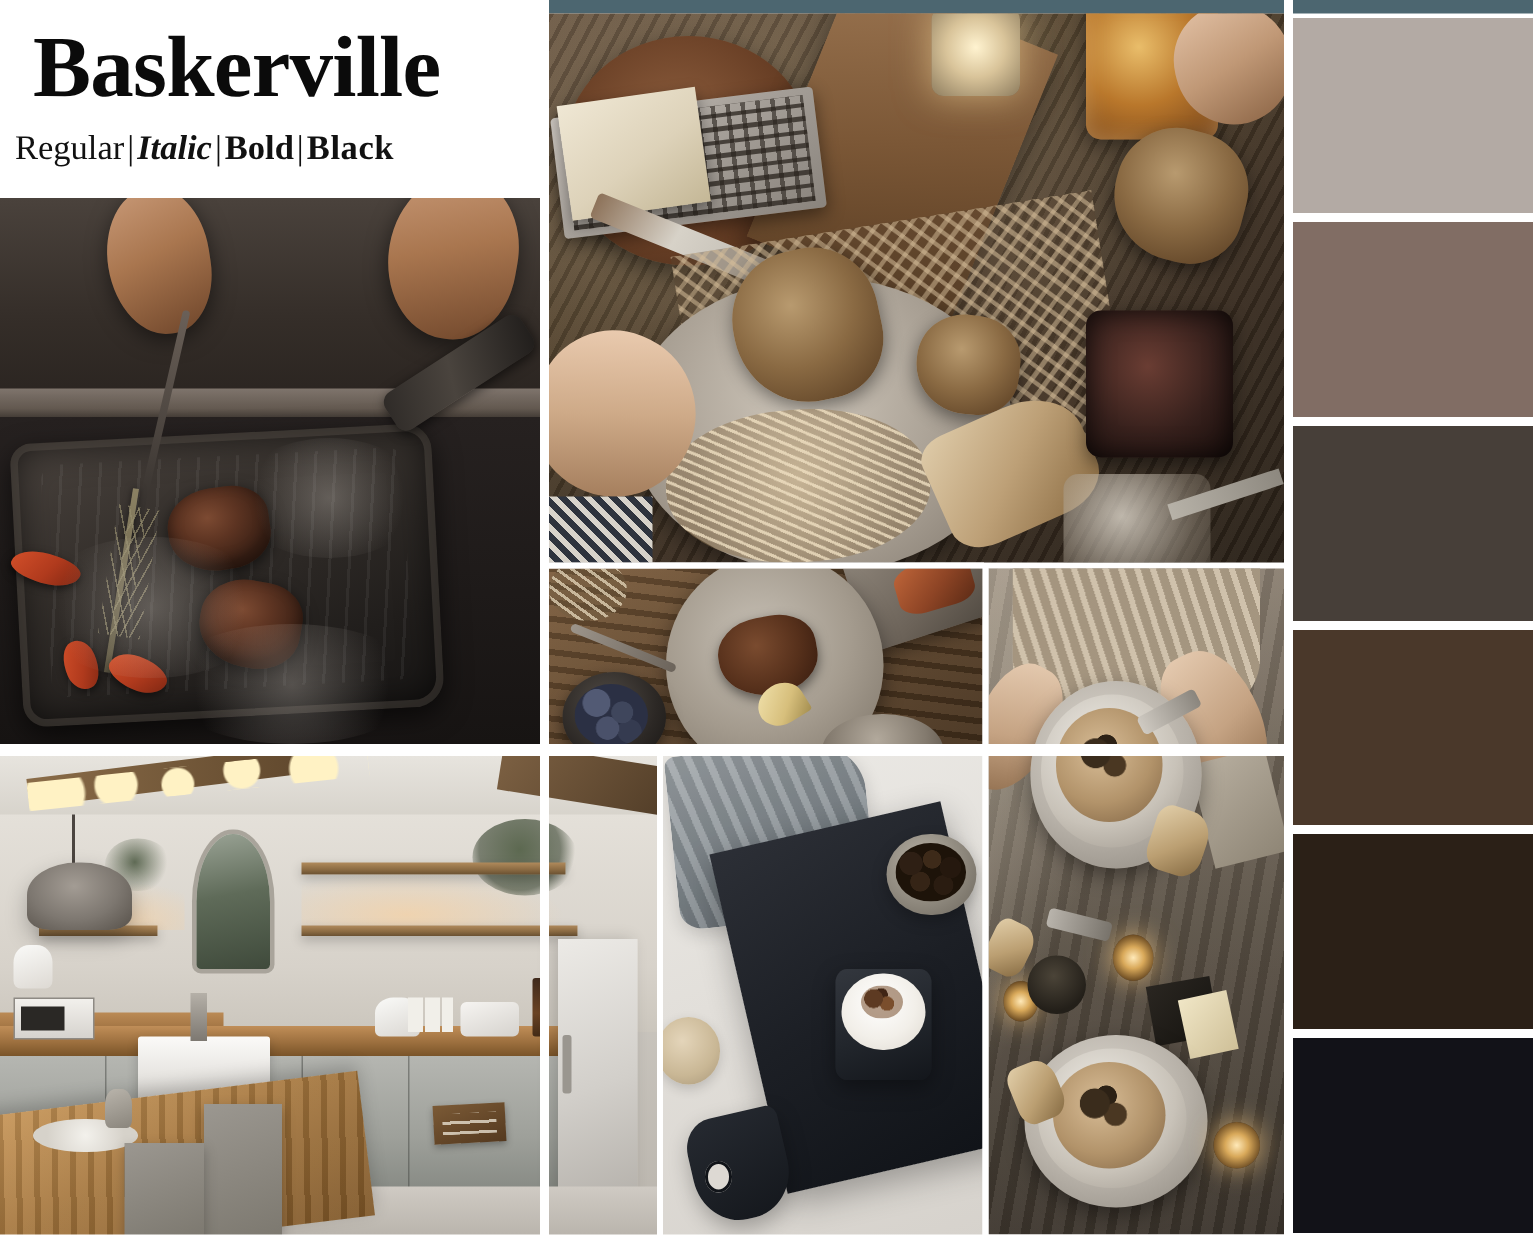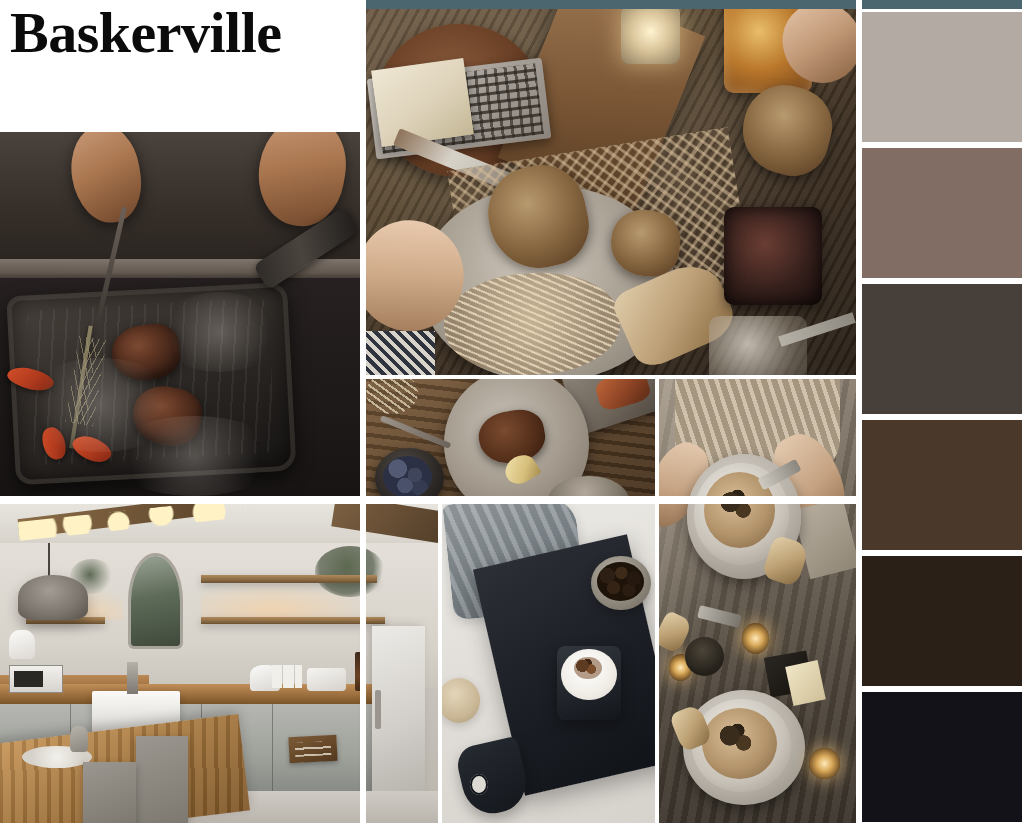--- a/index.html
+++ b/index.html
@@ -15,21 +15,21 @@
   .slate-bar{position:absolute;left:363px;top:0;width:661px;height:9px;background:#4c6670;}
 
   
   .panel{position:absolute;overflow:hidden;background:#3a3330;}
 
   
   .typo{position:absolute;left:0;top:0;width:360px;height:128px;background:#ffffff;
         box-sizing:border-box;padding:4px 10px 0 10px;}
   .typo .name{
     font-family:"Liberation Serif", serif;font-weight:700;font-size:58px;line-height:1.0;
-    color:#0b0b0b;letter-spacing:-0.5px;margin:0;white-space:nowrap;}
+    color:#0b0b0b;letter-spacing:-0.5px;margin:12px;white-space:nowrap;}
   .typo .weights{
     font-family:"Liberation Serif", serif;font-size:23px;color:#111;margin:4px 0 0 0;
     white-space:nowrap;line-height:1.1;}
   .typo .weights .w-reg{font-weight:400;}
   .typo .weights .w-ital{font-weight:700;font-style:italic;}
   .typo .weights .w-bold{font-weight:700;}
   .typo .weights .w-black{font-weight:700;letter-spacing:.4px;}
   .typo .weights .sep{font-weight:400;color:#111;padding:0 2px;}
   .typo .pangram{
     font-family:"Liberation Serif", serif;font-size:15.5px;color:#1a1a1a;margin:8px 0 0 0;
@@ -404,20 +404,21 @@
 </style>
 </head>
 <body style="background: rgb(255, 255, 255);">
 
 <div id="board">
 
   <div class="slate-bar" style="background: rgb(76, 102, 112);"></div>
 
   <div class="typo">
     <div class="name">Baskerville</div>
+    <div class="weights"><span class="w-reg">Regular</span><span class="sep">|</span><span class="w-ital">Italic</span><span class="sep">|</span><span class="w-bold">Bold</span><span class="sep">|</span><span class="w-black">Black</span></div>
   </div>
 
   <div class="panel ph-grill">
     <div class="grill-backwall"></div>
     <div class="grill-counter"></div>
     <div class="grill-hob"></div>
     <div class="hand h-left"></div>
     <div class="hand h-right"></div>
     <div class="pan-body">
       <div class="pan-ridges"></div>

